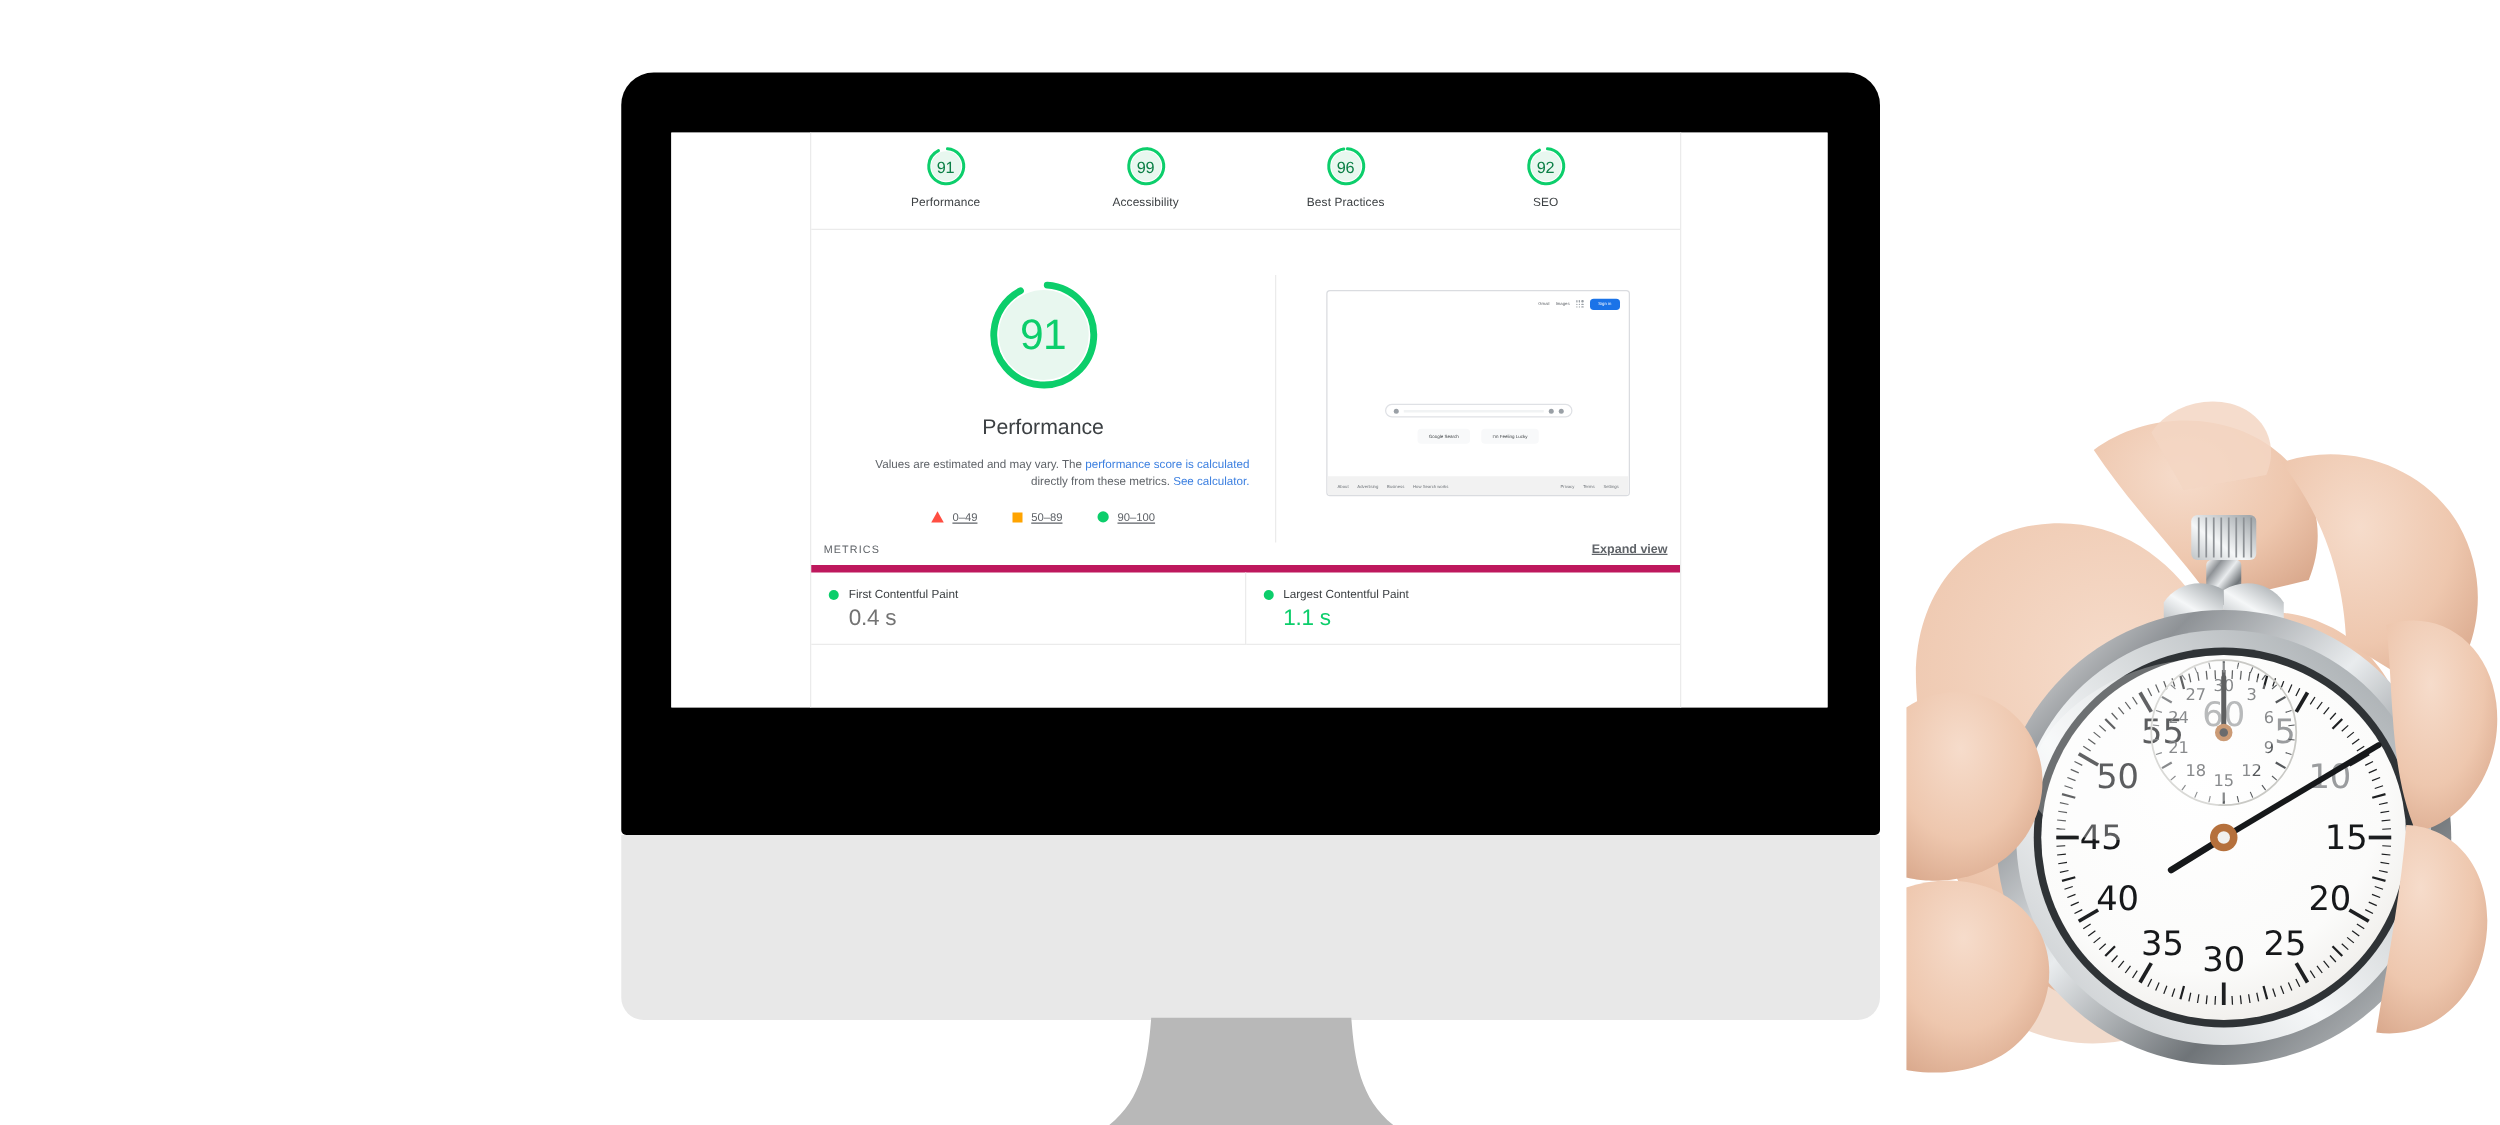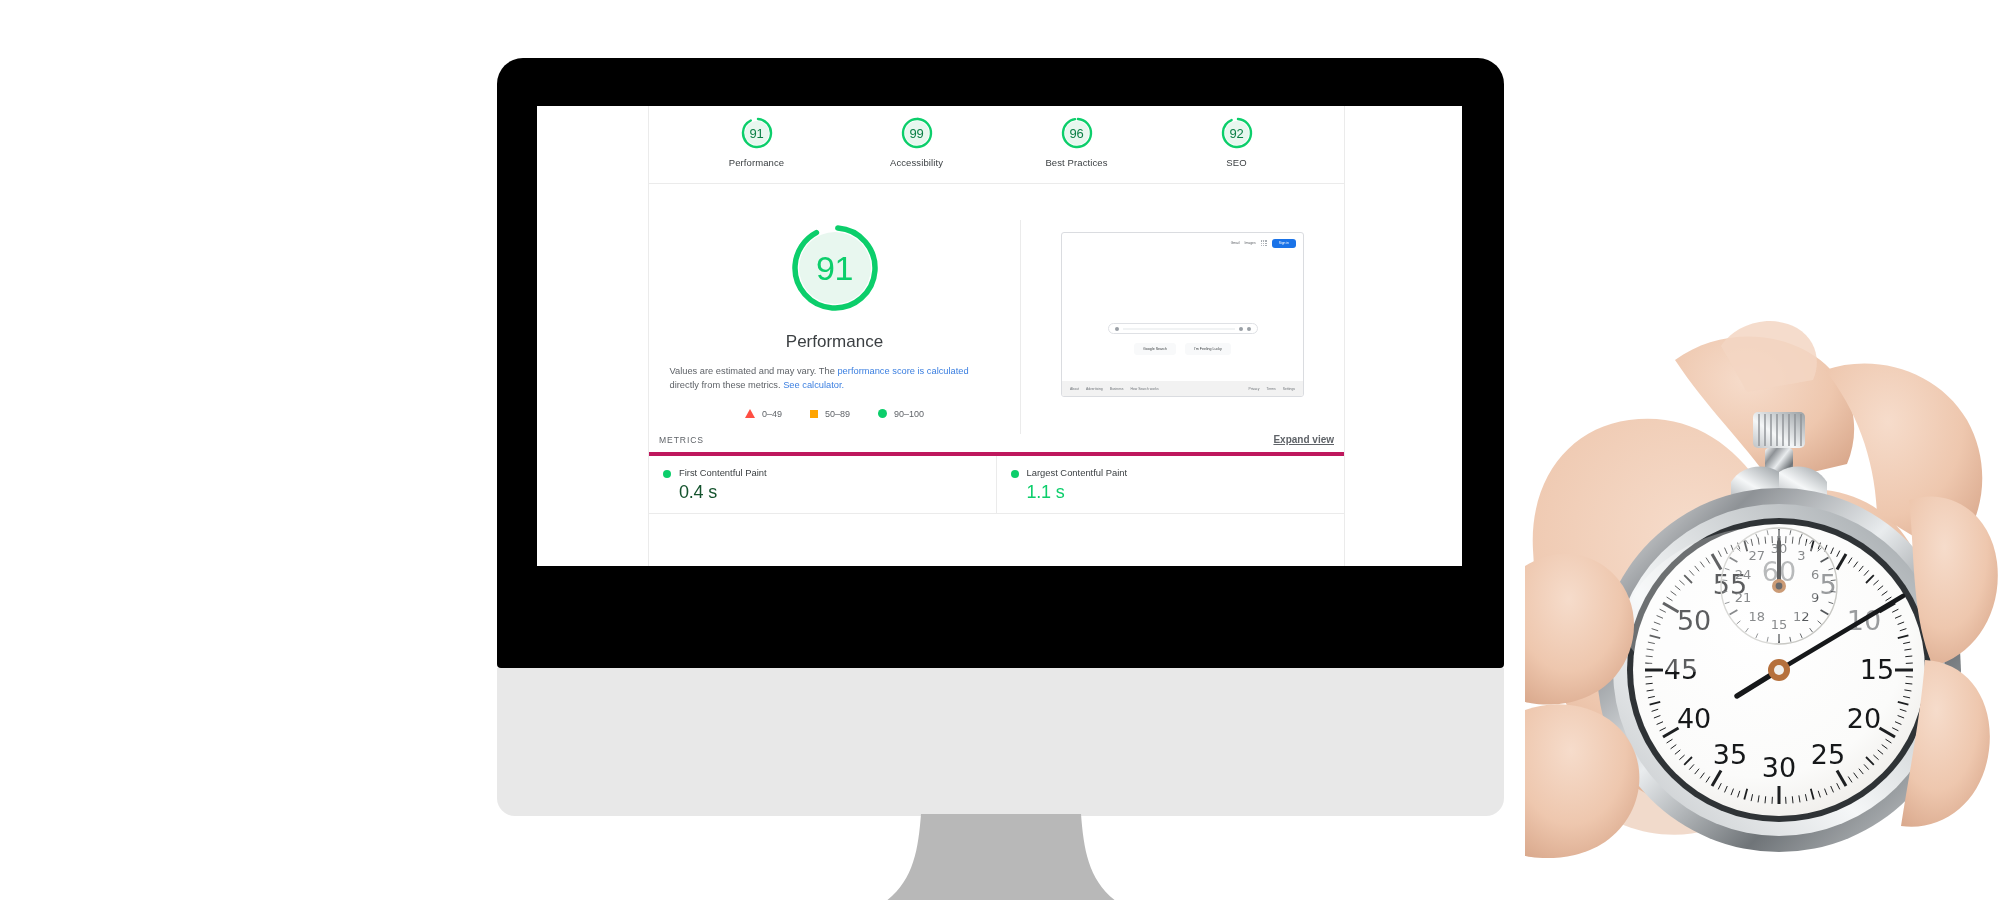--- a/index.html
+++ b/index.html
@@ -58,25 +58,25 @@
   }
   .right-col { flex: 1; display: flex; align-items: flex-start; justify-content: center; padding-top: 12px; }
 
   .gauge-lg { position: relative; width: 96px; height: 96px; }
   .gauge-lg .val {
     position: absolute; inset: 0; display: flex; align-items: center; justify-content: center;
     font-size: 34px; color: #0cce6b; letter-spacing: -0.5px;
   }
   .perf-title { margin-top: 16px; font-size: 17px; color: #3c4043; }
   .perf-desc {
-    margin-top: 12px; width: 330px; text-align: left;
+    margin-top: 12px; width: 330px; text-align: right;
     font-size: 9.3px; line-height: 1.55; color: #5f6368;
   }
   .perf-desc a { color: #3b7fe0; text-decoration: none; }
-  .legend { margin-top: 16px; display: flex; gap: 28px; align-items: flex-end; font-size: 9px; color: #5f6368; }
+  .legend { margin-top: 16px; display: flex; gap: 28px; align-items: flex-end; font-size: 9px; color: #5f6368; text-decoration: underline; }
   .legend-item { display: flex; align-items: center; gap: 7px; }
   .tri { width: 0; height: 0; border-left: 5px solid transparent; border-right: 5px solid transparent; border-bottom: 9px solid #ff4e42; }
   .sq { width: 8px; height: 8px; background: #ffa400; }
   .ci { width: 9px; height: 9px; border-radius: 50%; background: #0cce6b; }
 
   
   .thumb {
     width: 243px; height: 165px; background: #fff;
     border: 1px solid #dadce0; border-radius: 3px;
     position: relative; overflow: hidden;
@@ -98,22 +98,22 @@
   .g-search .ln { flex: 1; height: 2px; background: #f1f3f4; }
   .g-dot { width: 4px; height: 4px; border-radius: 50%; background: #9aa0a6; }
   .g-btns { position: absolute; left: 0; right: 0; top: 110px; display: flex; justify-content: center; gap: 9px; }
   .g-btn { font-size: 3.6px; color: #3c4043; background: #f8f9fa; border: 1px solid #f8f9fa; border-radius: 3px; padding: 3px 8px; }
   .g-foot { position: absolute; left: 0; right: 0; bottom: 0; height: 15px; background: #f2f2f2; display: flex; align-items: center; justify-content: space-between; padding: 0 8px; }
   .g-foot-grp { display: flex; gap: 7px; }
   .g-foot-grp span { font-size: 3.4px; color: #70757a; }
 
   
   .metrics-head {
-    display: flex; justify-content: space-between; align-items: flex-end;
-    padding: 0 10px 7px; border-bottom: 4px solid #be185d;
+    display: flex; justify-content: space-between; align-items: flex-start;
+    padding: 0 10px 7px; border-bottom: 6px solid #be185d;
   }
   .metrics-title { font-size: 8.6px; letter-spacing: 0.9px; color: #5f6368; }
   .expand-view { font-size: 10px; color: #5f6368; font-weight: bold; }
   .metrics-grid { display: flex; flex-wrap: wrap; }
   .metric {
     width: 50%; padding: 11px 10px 10px 14px;
     border-bottom: 1px solid #ebebeb;
   }
   .metric:nth-child(odd) { border-right: 1px solid #ebebeb; }
   .metric-label { display: flex; align-items: flex-end; gap: 8px; font-size: 9.4px; color: #3c4043; }
@@ -260,21 +260,21 @@
           <div class="metrics-head">
             <span class="metrics-title">METRICS</span>
             <a href="#" class="expand-view">Expand view</a>
           </div>
           <div class="metrics-grid" id="metrics-grid">
               <div class="metric">
       <div class="metric-label">
                   <span class="m-dot" style="background:#0cce6b"></span>
                   <span>First Contentful Paint</span>
                 </div>
-      <div class="metric-value" style="color:#14532d">0.4 s</div>
+      <div class="metric-value" style="color:#737373">0.4 s</div>
     </div>
               <div class="metric">
       <div class="metric-label">
                   <span class="m-dot" style="background:#0cce6b"></span>
                   <span>Largest Contentful Paint</span>
                 </div>
       <div class="metric-value" style="color:#0cce6b">1.1 s</div>
     </div>
             </div>
 

